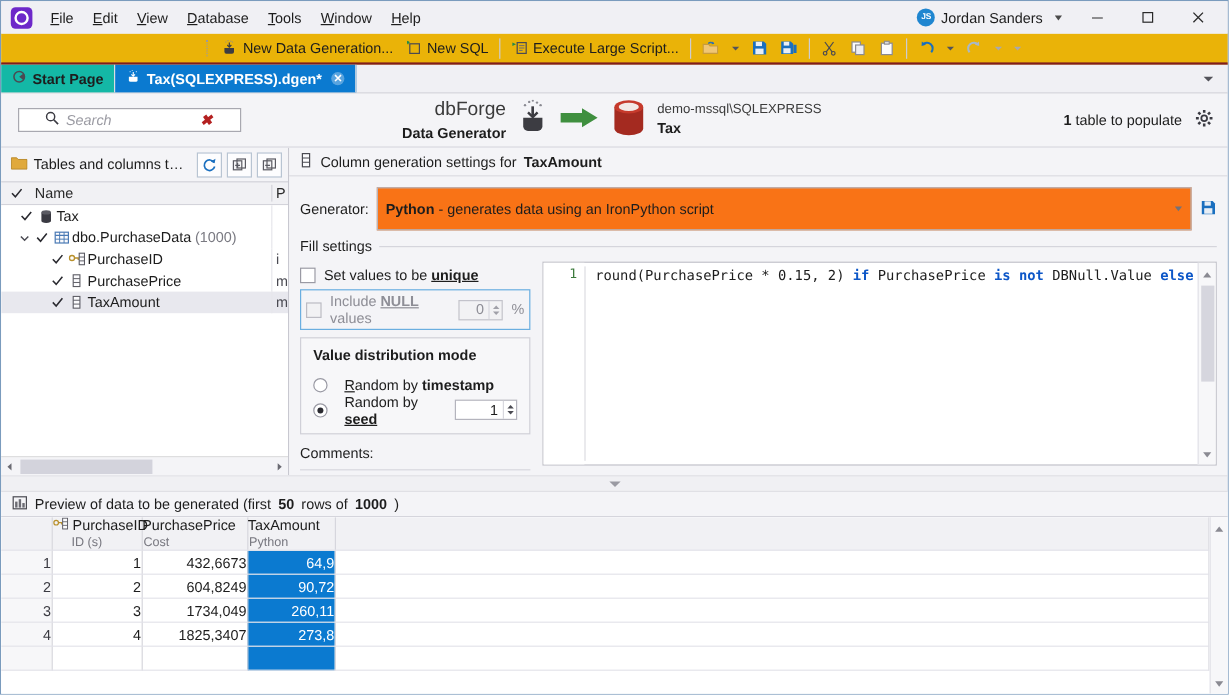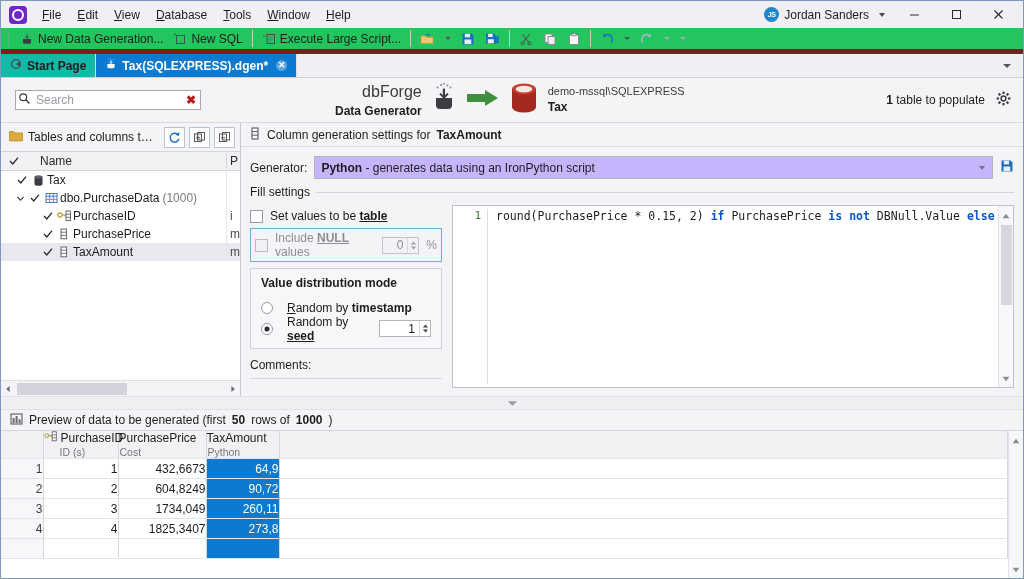--- a/index.html
+++ b/index.html
@@ -77,24 +77,25 @@
   }
   .wbtn {
     width: 42px; height: 26px;
     display: flex; align-items: center; justify-content: center;
     cursor: default;
   }
 
   
   .toolbar {
     height: 26px; min-height: 26px;
-    background: #22c55e;
+    background: #eab308;
     display: flex; align-items: center;
     padding: 0 3px;
-    border-bottom: 5px solid #7f1d1d;
+    border-bottom: 2px solid #7f1d1d;
+    justify-content: center;
   }
   .grip {
     width: 3px; height: 14px; margin: 0 4px;
     border-left: 1px dotted #9a9aa0;
     flex: none;
   }
   .tb-btn {
     display: flex; align-items: center; gap: 4px;
     height: 22px; padding: 0 5px;
     white-space: nowrap; cursor: default;
@@ -154,21 +155,21 @@
     background: #f4f4f7;
     display: flex; align-items: center;
     position: relative;
     border-bottom: 1px solid #d9d9df;
   }
   .searchwrap { width: 186px; margin-left: 14px; position: relative; flex: none; }
   .searchbox {
     height: 20px; background: #fff;
     border: 1px solid #a8a8b0;
     display: flex; align-items: center;
-    padding: 0 2px; gap: 5px;
+    padding: 0 21px; gap: 5px; font-style: italic;
   }
   .search-ph { color: #9b9ba3; font-size: 12px; flex: 1; }
   .search-clear { color: #b42020; font-size: 12px; font-weight: bold; cursor: default; padding: 0 2px; }
 
   .brand {
     position: absolute; left: 334px; top: 50%;
     transform: translateY(-50%);
     display: flex; align-items: center; gap: 0;
   }
   .brand-text { text-align: right; line-height: 1.35; margin-right: 9px; }
@@ -225,21 +226,21 @@
   .tree-head {
     height: 20px; min-height: 20px;
     background: #f1f1f4;
     border-top: 1px solid #d3d3da;
     border-bottom: 1px solid #d3d3da;
     display: flex; align-items: center;
     font-size: 12px; color: #2a2a2a;
     position: relative;
   }
   .th-check { width: 26px; display: flex; justify-content: center; align-items:center; }
-  .th-name { flex: 1; padding-left: 2px; margin-left: 11px; }
+  .th-name { flex: 1; padding-left: 2px; }
   .th-p {
     width: 14px; overflow: hidden;
     border-left: 1px solid #d3d3da;
     padding-left: 3px;
   }
   .tree-body {
     flex: 1; background: #ffffff;
     overflow: hidden; position: relative;
   }
   .trow {
@@ -290,22 +291,22 @@
     border-bottom: 1px solid #dcdce2;
     font-size: 12px;
   }
   .rp-title b { font-weight: bold; }
   .gen-row {
     display: flex; align-items: center; gap: 7px;
     padding: 9px 9px 0 9px;
   }
   .gen-lbl { font-size: 12px; color: #1d1d1d; white-space: nowrap; }
   .gen-select {
-    flex: 1; height: 23px;
-    background: #c4b5fd;
+    flex: 1; height: 36px;
+    background: #f97316;
     border: 1px solid #b4b4bd;
     display: flex; align-items: center;
     padding: 0 3px 0 6px;
     font-size: 12px; cursor: default; min-width: 0;
   }
   .gen-select .sel-txt { flex: 1; white-space: nowrap; overflow: hidden; text-overflow: ellipsis; }
   .gen-select b { font-weight: bold; }
   .sel-caret {
     width: 0; height: 0;
     border-left: 3.5px solid transparent;
@@ -944,21 +945,21 @@
         <div class="fill-legend">
           <span>Fill settings</span>
           <div class="fl-line"></div>
         </div>
 
         <div class="fill-area">
           <div class="fill-left">
             <div class="cbrow">
               <span class="cbox"></span>
               <span class="cbrow-lbl">
-                <span>Set values to be </span><b><u>table</u></b>
+                <span>Set values to be </span><b><u>unique</u></b>
               </span>
             </div>
 
             <div class="null-box">
               <span class="cbox dis"></span>
               <span class="cbrow-lbl dis">
                 <span>Include </span><b><u>NULL</u></b><span> values</span>
               </span>
               <span class="spin">
                 <span class="spin-val">0</span>

